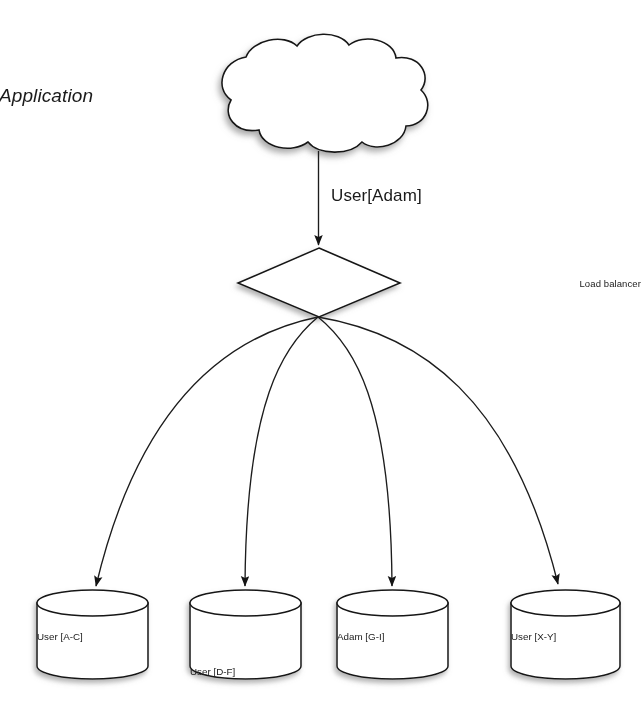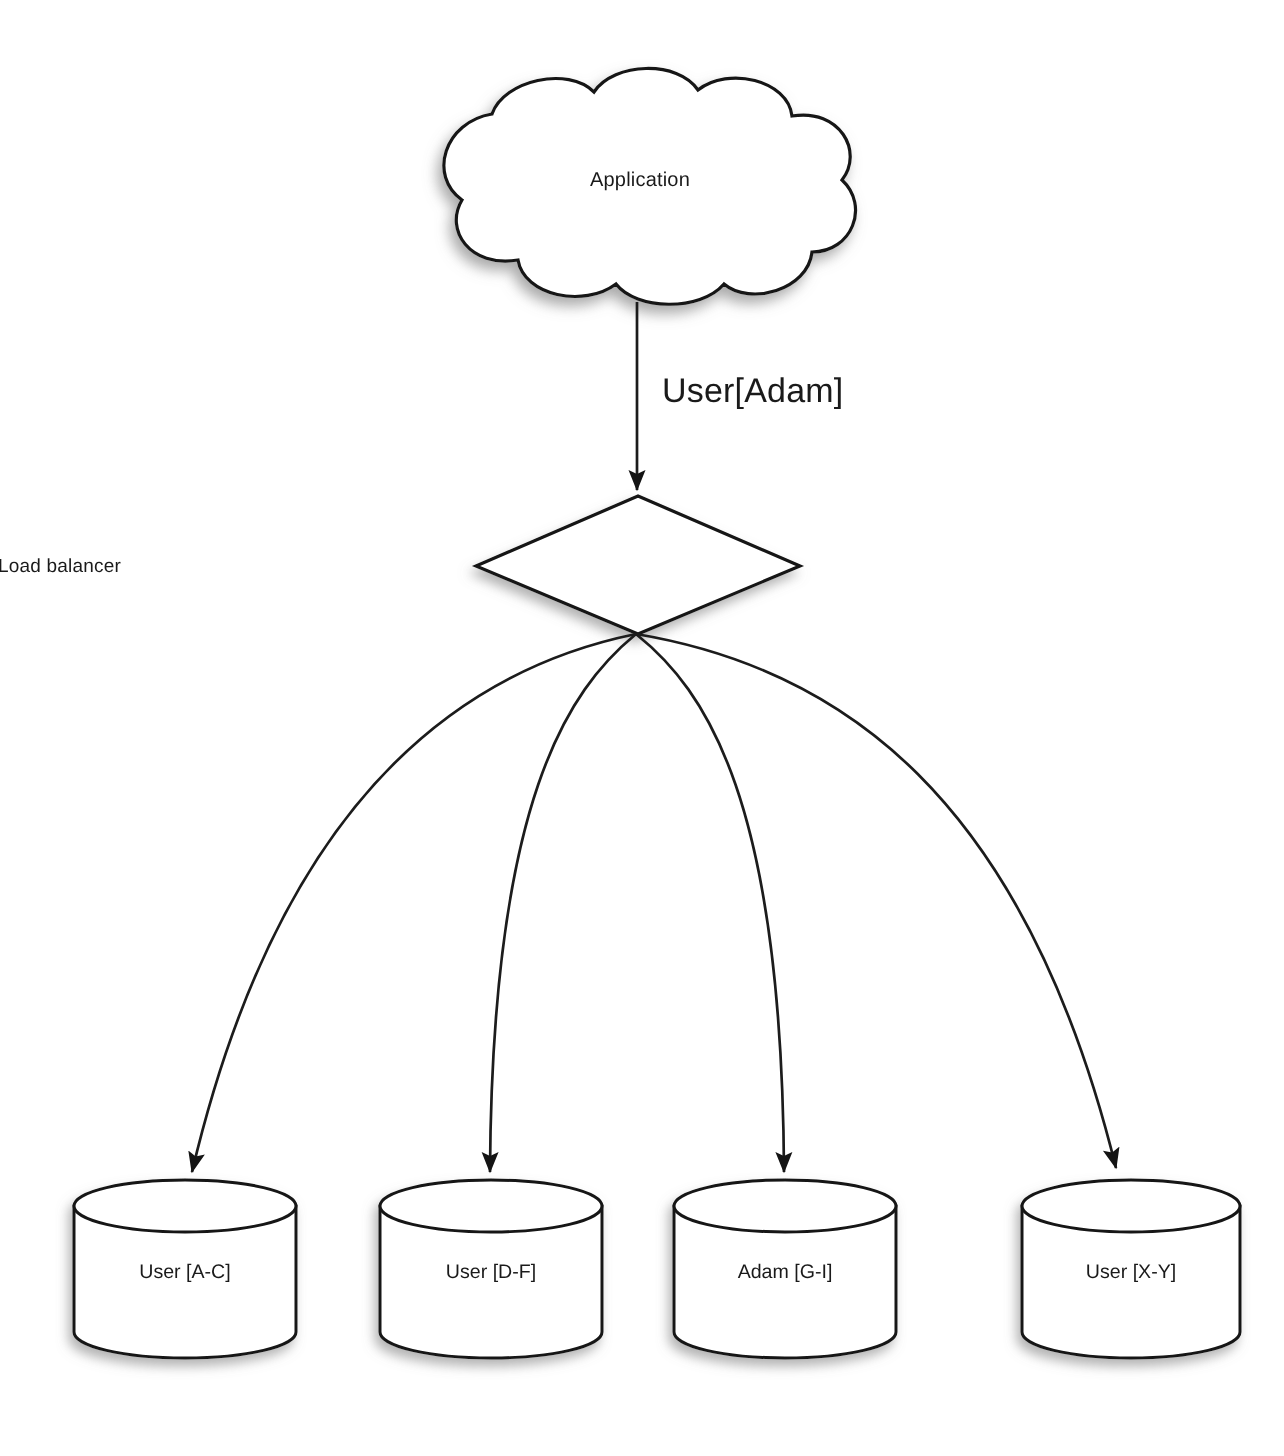--- a/index.html
+++ b/index.html
@@ -53,50 +53,49 @@
     fill: #141414;
   }
   .lbl {
     position: absolute;
     color: #1a1a1a;
     white-space: nowrap;
     line-height: 1;
     letter-spacing: 0.1px;
   }
   #label-application {
-    font-size: 10px;
+    font-size: 19px;
     left: 0;
     top: 86px;
     width: 642px;
-    text-align: center;
     transform: translateX(-1px);
+    font-style: italic;
   }
   #label-user-adam {
     font-size: 17px;
     left: 331px;
     top: 187px;
   }
   #label-load-balancer {
     font-size: 9.5px;
     left: 0;
     top: 279px;
     width: 642px;
-    text-align: left;
+    text-align: right;
     transform: translateX(-1px);
   }
   .db-label {
     position: absolute;
     font-size: 9.8px;
     color: #1a1a1a;
-    text-align: center;
     top: 631px;
     white-space: nowrap;
   }
   .db-label.n0 { left: 37px;  width: 111px; }
-  .db-label.n1 { left: 190px; width: 111px; }
+  .db-label.n1 { left: 190px; width: 111px; margin-top: 35px; }
   .db-label.n2 { left: 337px; width: 111px; }
   .db-label.n3 { left: 511px; width: 109px; }
 </style>
 </head>
 <body>
 
 <div id="diagram-root">
 
   <svg id="diagram-svg" viewBox="0 0 642 728" xmlns="http://www.w3.org/2000/svg">
     <defs>

